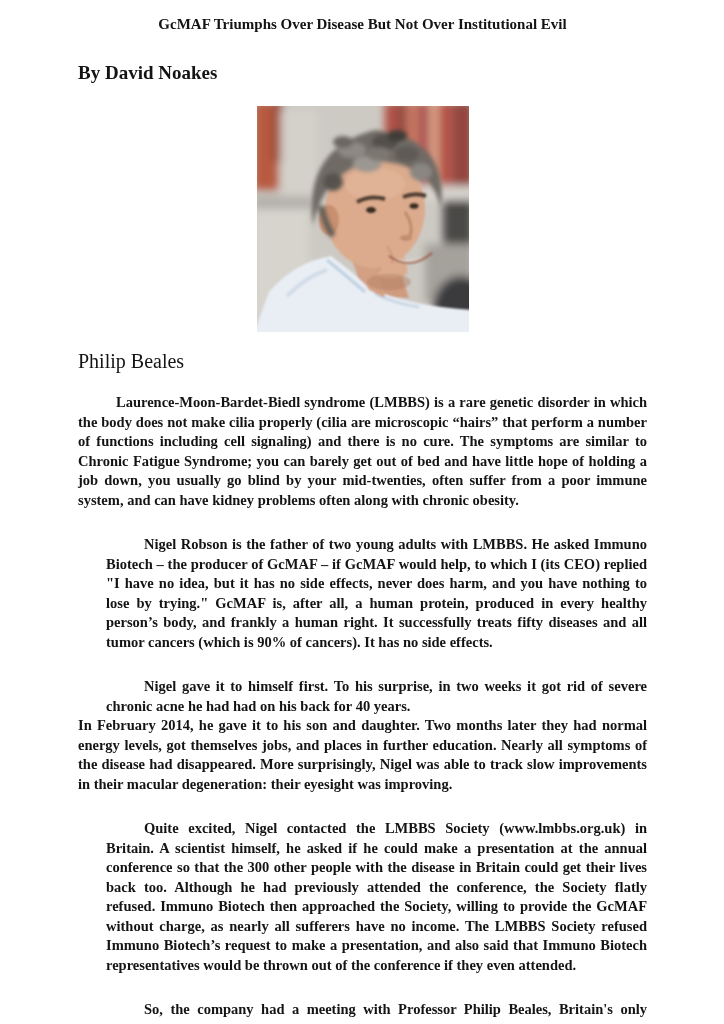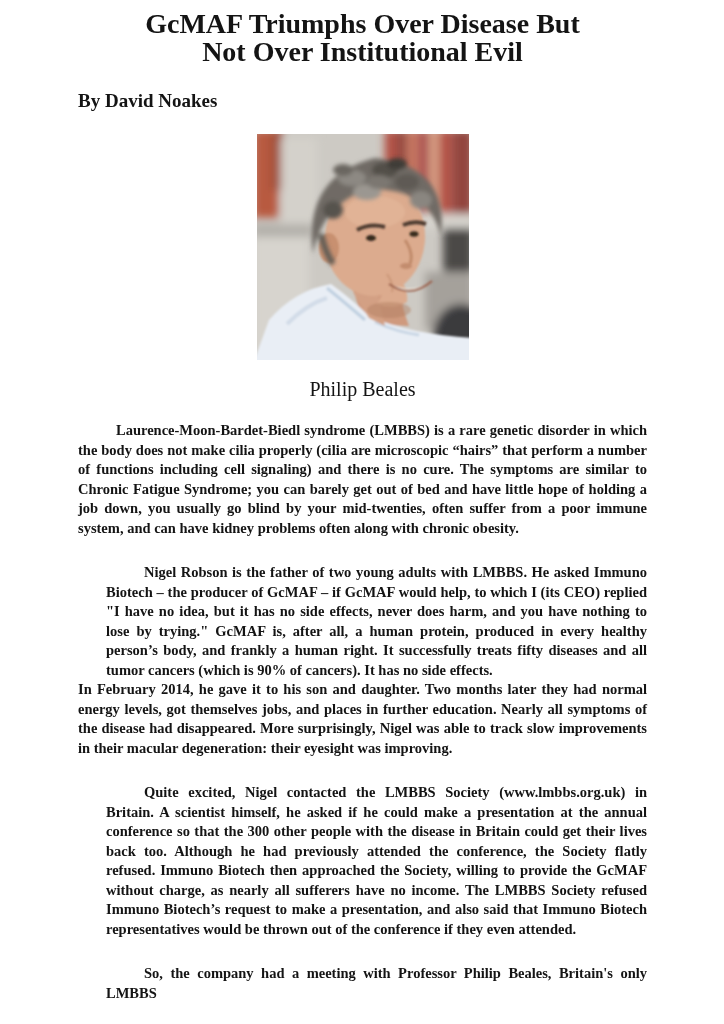--- a/index.html
+++ b/index.html
@@ -10,21 +10,21 @@
     background:#ffffff;
     overflow:hidden;
     font-family:"Liberation Serif","DejaVu Serif",serif;
     color:#141414;
     box-sizing:border-box;
     padding:10px 77px 0 78px;
   }
   .title{
     margin:0 auto;
     max-width:480px;
-    font-size:28px;
+    font-size:15px;
     font-weight:bold;
     line-height:28px;
     text-align:center;
   }
   .byline{
     margin-top:24px;
     font-size:19px;
     font-weight:bold;
   }
   figure.portrait{
@@ -35,21 +35,21 @@
   .photo{
     width:212px;height:226px;
     margin:0 auto;
     overflow:hidden;
   }
   .photo svg{display:block;}
   figcaption{
     margin-top:18px;
     font-size:20px;
     font-weight:normal;
-    text-align:center;
+    text-align:left;
   }
   .body-text{
     font-size:14.5px;
     line-height:19.5px;
   }
   .para{
     margin:0;
     text-align:justify;
     font-weight:bold;
   }
@@ -149,18 +149,19 @@
           </g>
         </g>
       </svg>
     </div>
     <figcaption>Philip Beales</figcaption>
   </figure>
 
   <div class="body-text">
       <p class="para indent">Laurence-Moon-Bardet-Biedl syndrome (LMBBS) is a rare genetic disorder in which the body does not make cilia properly (cilia are microscopic “hairs” that perform a number of functions including cell signaling) and there is no cure.  The symptoms are similar to Chronic Fatigue Syndrome; you can barely get out of bed and have little hope of holding a job down, you usually go blind by your mid-twenties, often suffer from a poor immune system, and can have kidney problems often along with chronic obesity.</p>
       <p class="para indent gap">Nigel Robson is the father of two young adults with LMBBS. He asked Immuno Biotech – the producer of GcMAF – if GcMAF would help, to which I (its CEO) replied "I have no idea, but it has no side effects, never does harm, and you have nothing to lose by trying." GcMAF is, after all, a human protein, produced in every healthy person’s body, and frankly a human right. It successfully treats fifty diseases and all tumor cancers (which is 90% of cancers). It has no side effects.</p>
+      <p class="para indent gap">Nigel gave it to himself first. To his surprise, in two weeks it got rid of severe chronic acne he had had on his back for 40 years.</p>
       <p class="para">In February 2014, he gave it to his son and daughter. Two months later they had normal energy levels, got themselves jobs, and places in further education. Nearly all symptoms of the disease had disappeared. More surprisingly, Nigel was able to track slow improvements in their macular degeneration: their eyesight was improving.</p>
       <p class="para indent gap">Quite excited, Nigel contacted the LMBBS Society (www.lmbbs.org.uk) in Britain. A scientist himself, he asked if he could make a presentation at the annual conference so that the 300 other people with the disease in Britain could get their lives back too. Although he had previously attended the conference, the Society flatly refused. Immuno Biotech then approached the Society, willing to provide the GcMAF without charge, as nearly all sufferers have no income. The LMBBS Society refused Immuno Biotech’s request to make a presentation, and also said that Immuno Biotech representatives would be thrown out of the conference if they even attended.</p>
       <p class="para indent gap">So, the company had a meeting with Professor Philip Beales, Britain's only LMBBS</p>
     </div>
 
 </div>
 
 </body></html>

